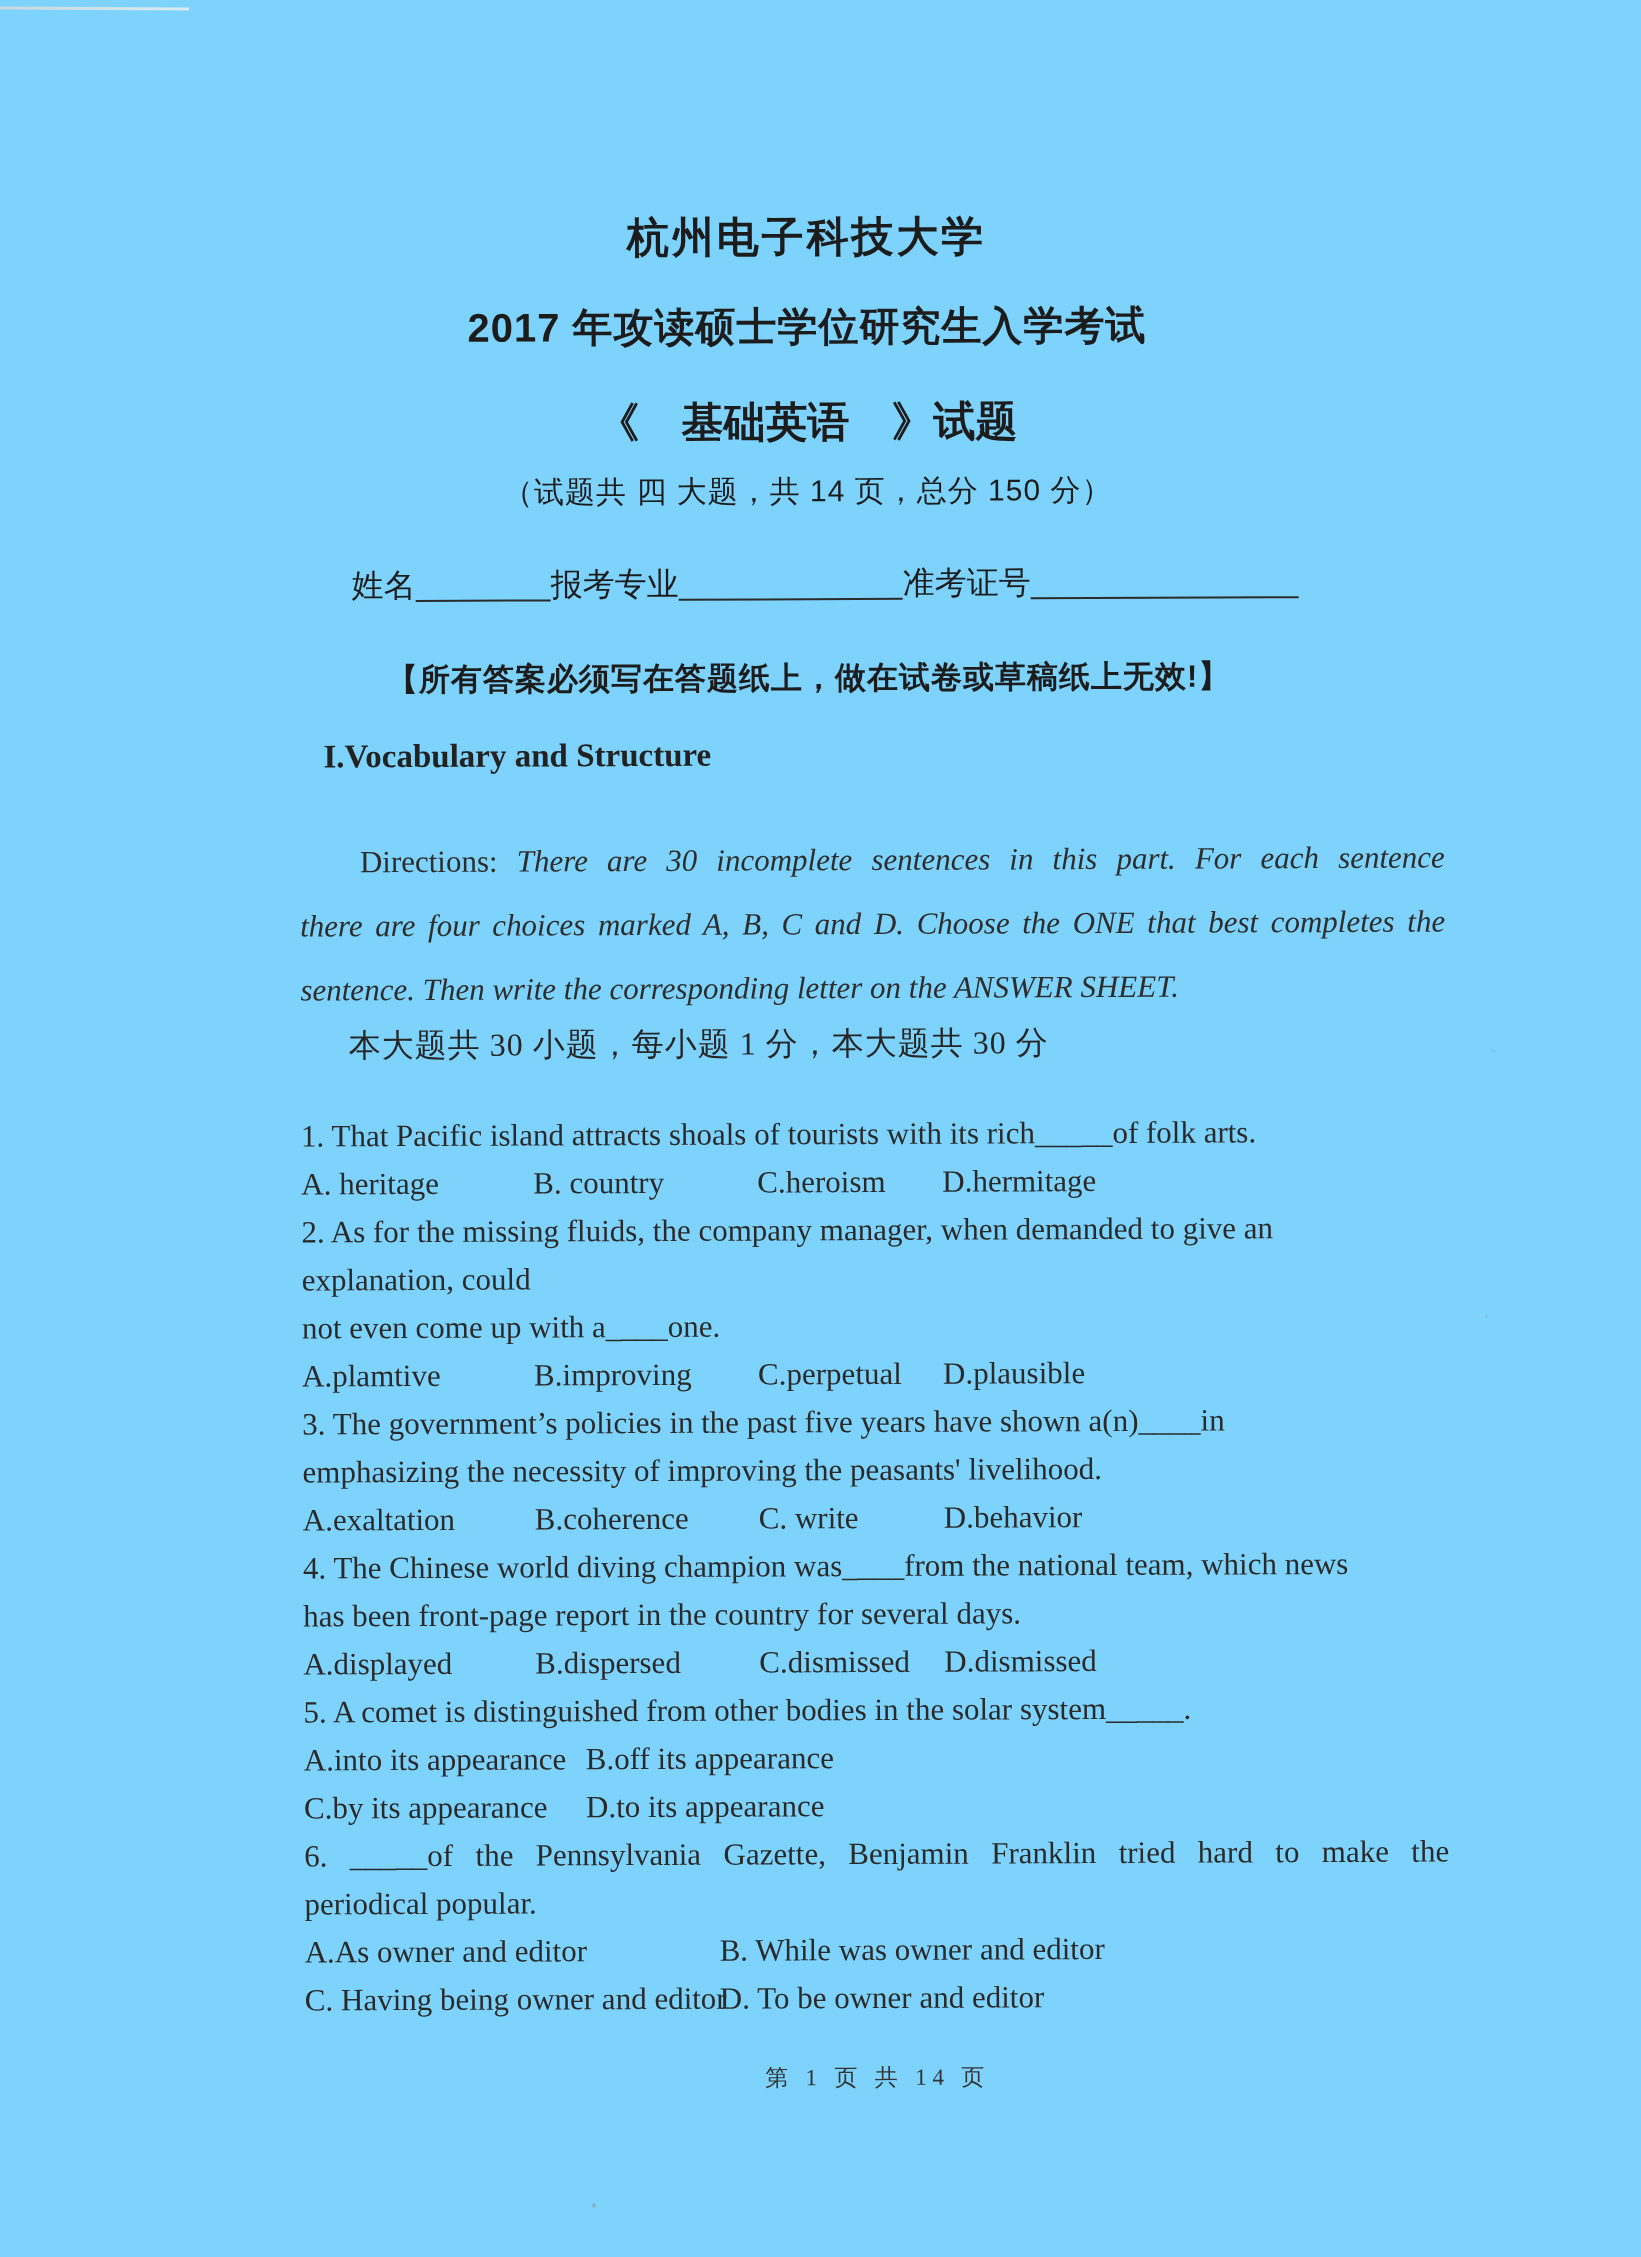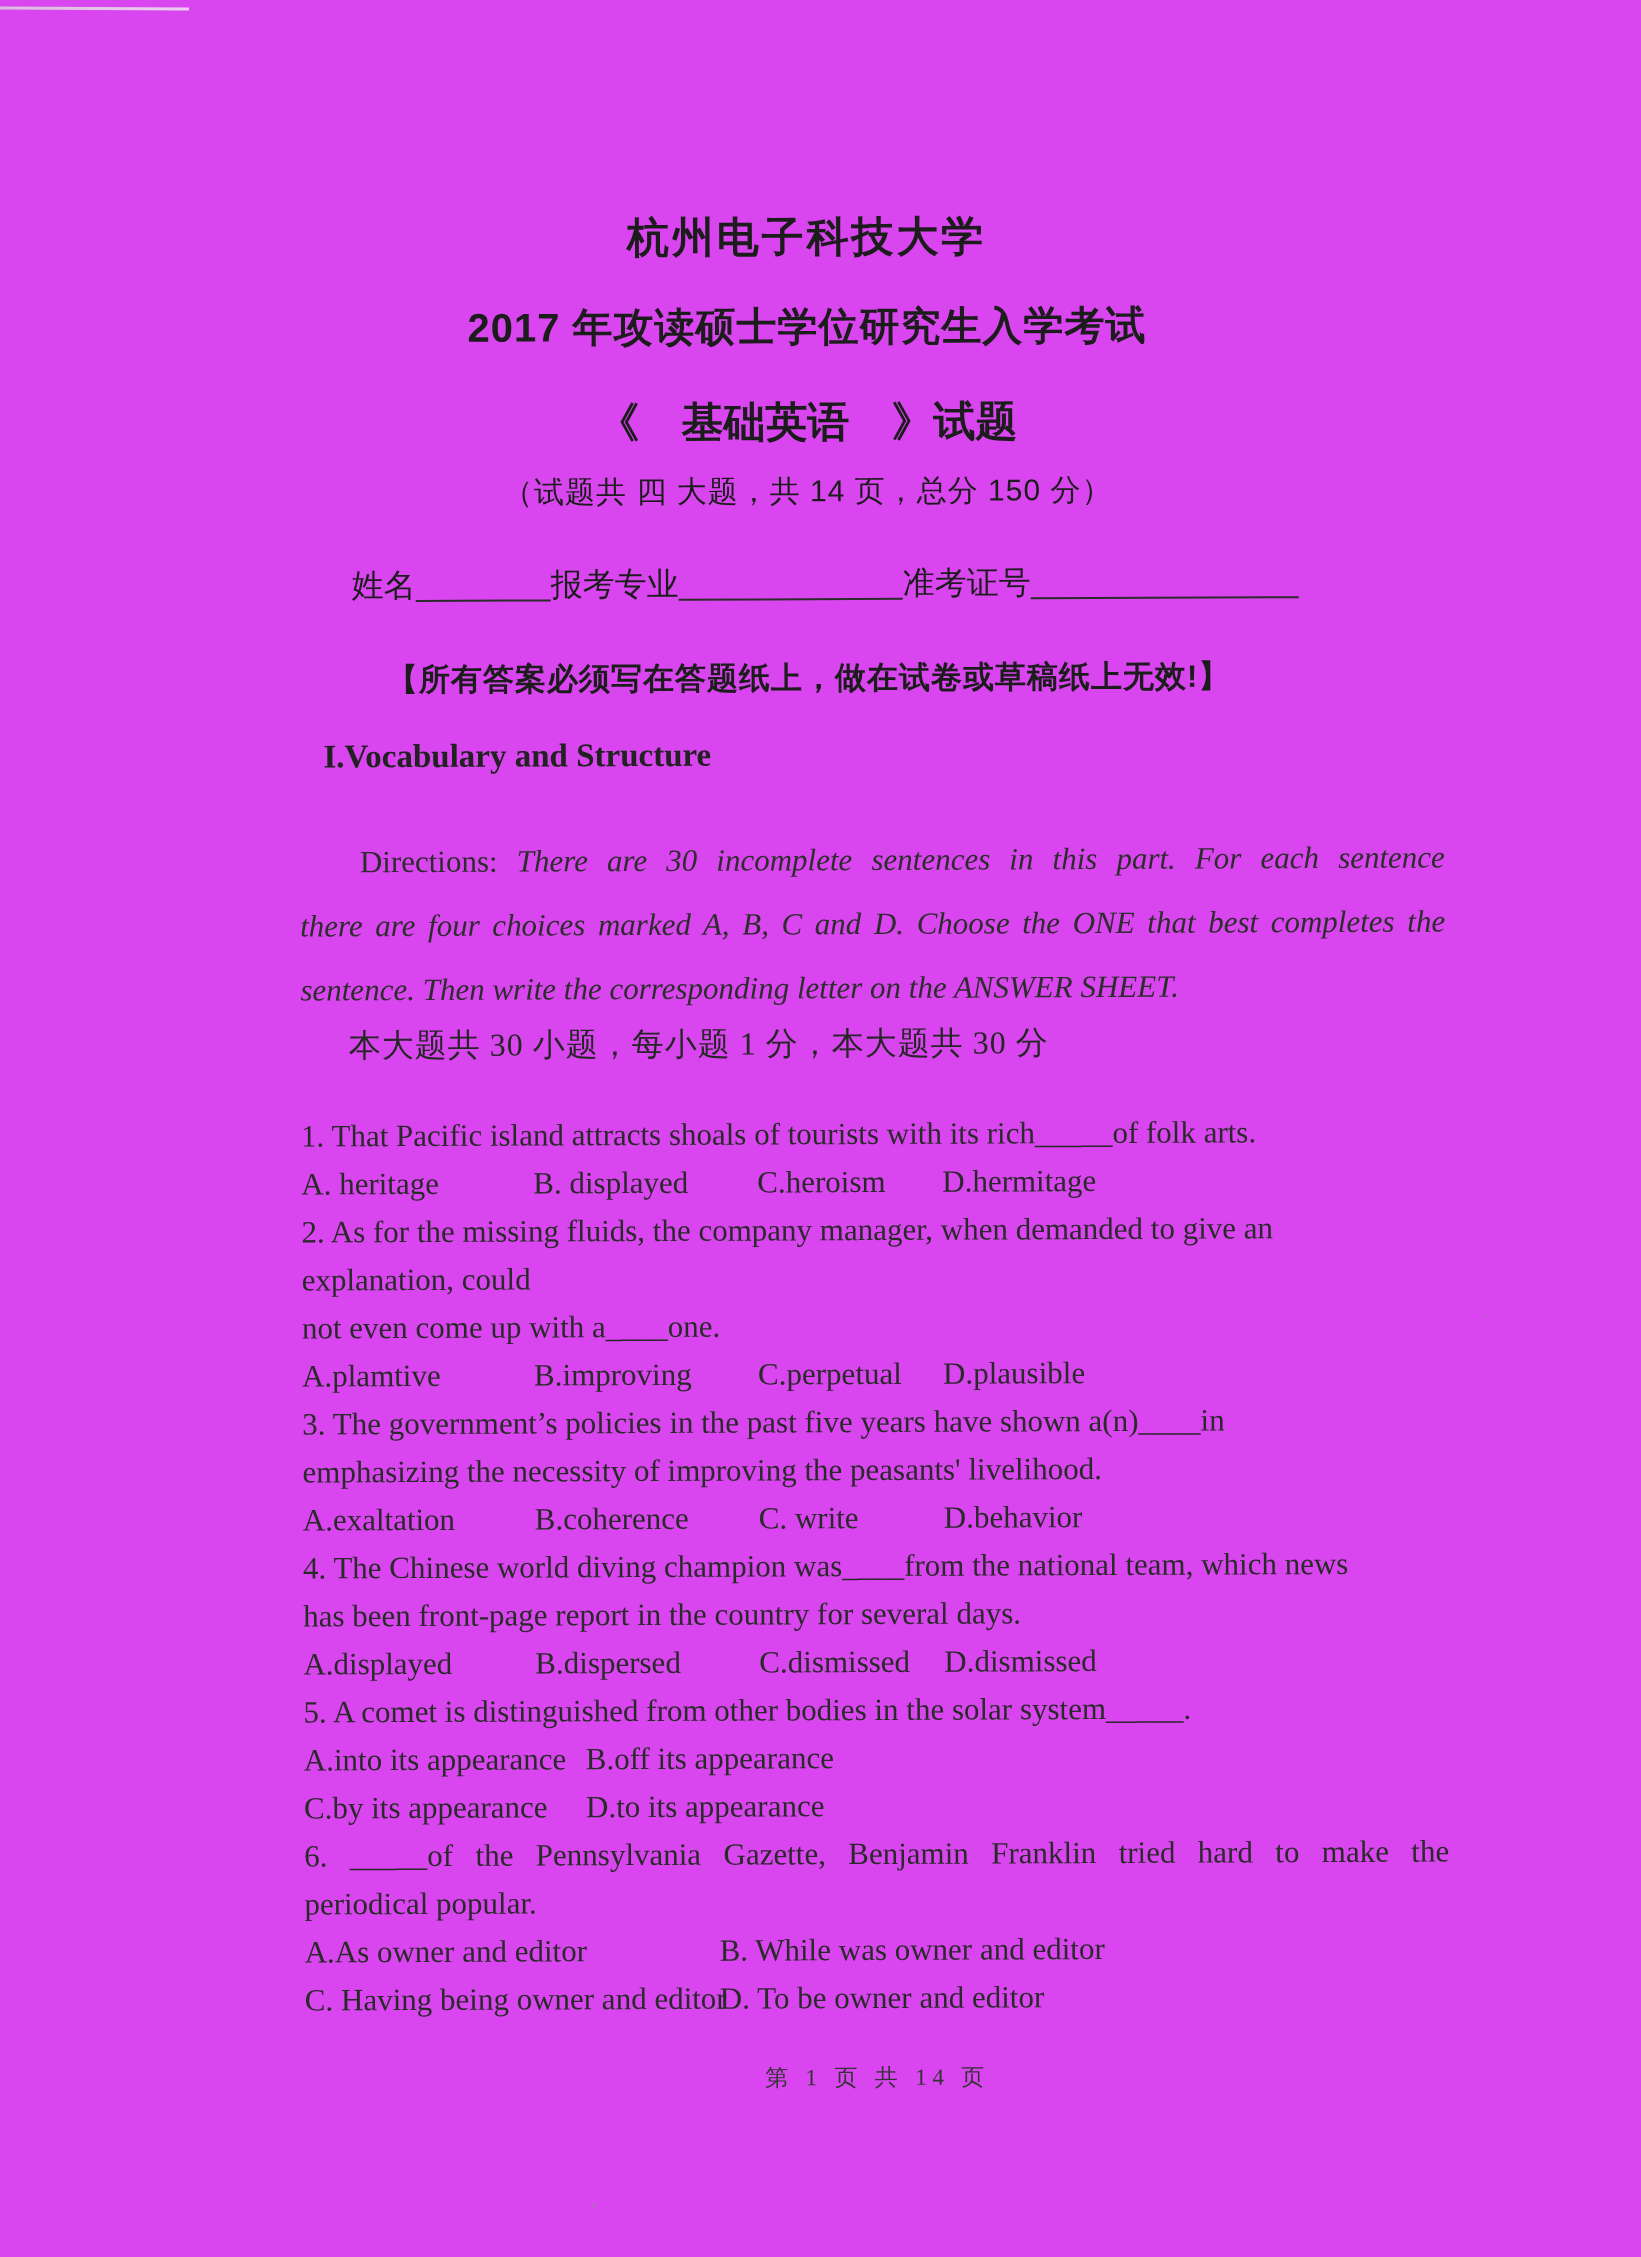--- a/index.html
+++ b/index.html
@@ -1,20 +1,20 @@
 <!DOCTYPE html>
 <html><head>
 <meta charset="utf-8">
 <style>
   * { margin:0; padding:0; box-sizing:border-box; }
   html,body { background:#ffffff; }
   .page {
     position:relative;
     width:1641px; height:2257px;
-    background:#d946ef;
+    background:#7dd3fc;
     overflow:hidden;
     color:#2a2a2a;
     font-family:"Liberation Serif","DejaVu Serif",serif;
   }
   .doc {
     position:absolute; left:301px; top:0; width:1145px; height:2257px;
     transform:rotate(-0.25deg);
   }
   
   .cjk { font-family:"Liberation Sans","DejaVu Sans",sans-serif; color:#1c1c1c; }
@@ -96,21 +96,21 @@
       <div class="d-line d-it">sentence. Then write the corresponding letter on the ANSWER SHEET.</div>
     </div>
 
     <div class="points-line">本大题共 30 小题，每小题 1 分，本大题共 30 分</div>
 
     <div class="questions">
         <div class="question">
           <div class="q-line">1. That Pacific island attracts shoals of tourists with its rich_____of folk arts.</div>
           <div class="opts four">
             <div class="opt">A. heritage</div>
-            <div class="opt">B. displayed</div>
+            <div class="opt">B. country</div>
             <div class="opt">C.heroism</div>
             <div class="opt">D.hermitage</div>
           </div>
         </div>
         <div class="question">
           <div class="q-line">2. As for the missing fluids, the company manager, when demanded to give an</div>
           <div class="q-line">explanation, could</div>
           <div class="q-line">not even come up with a____one.</div>
           <div class="opts four">
             <div class="opt">A.plamtive</div>

